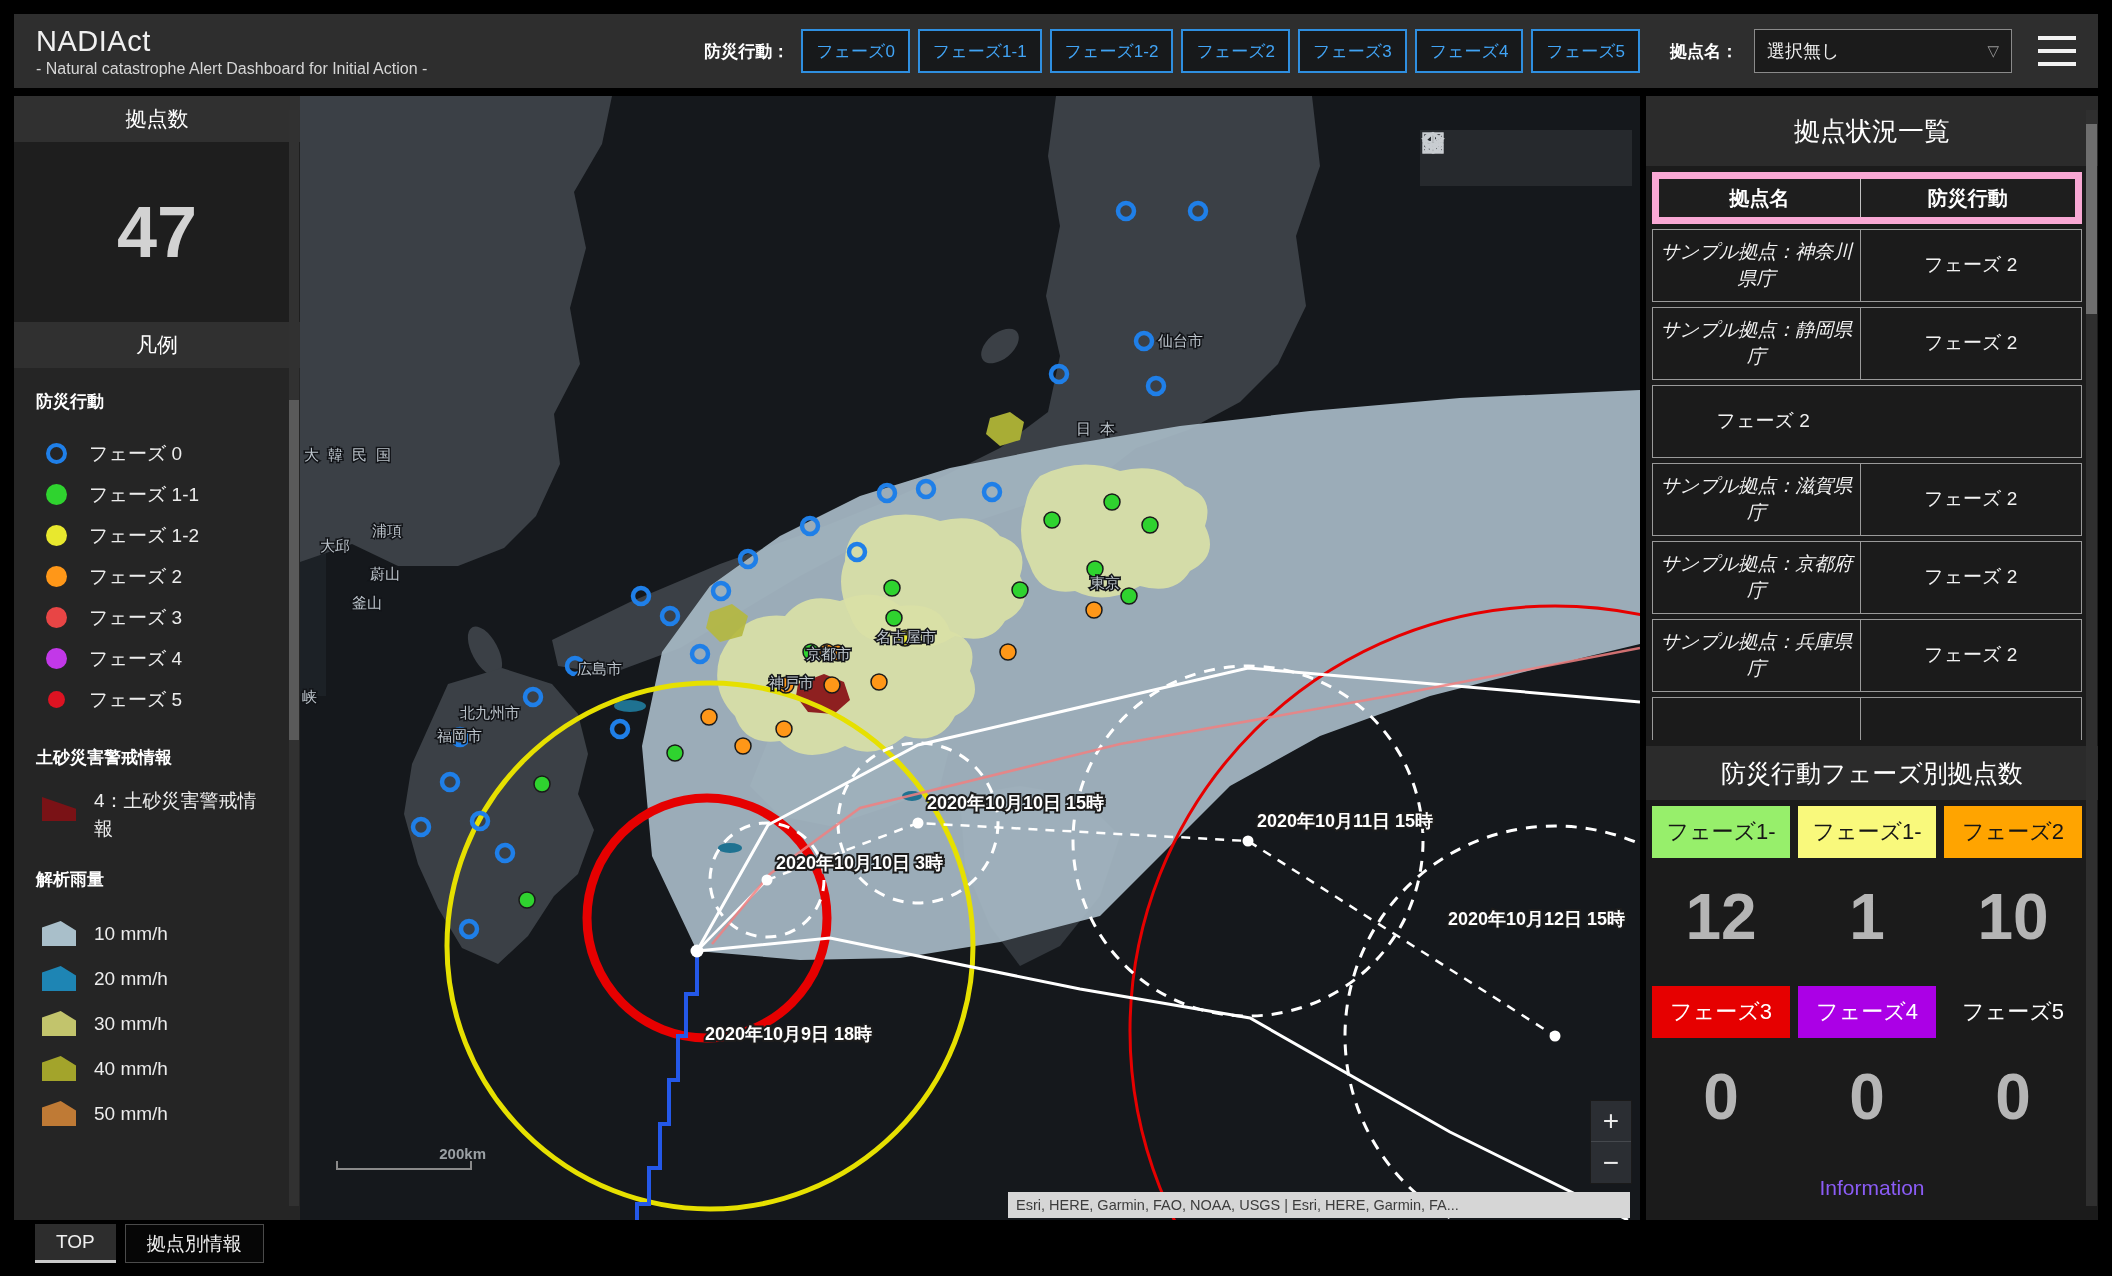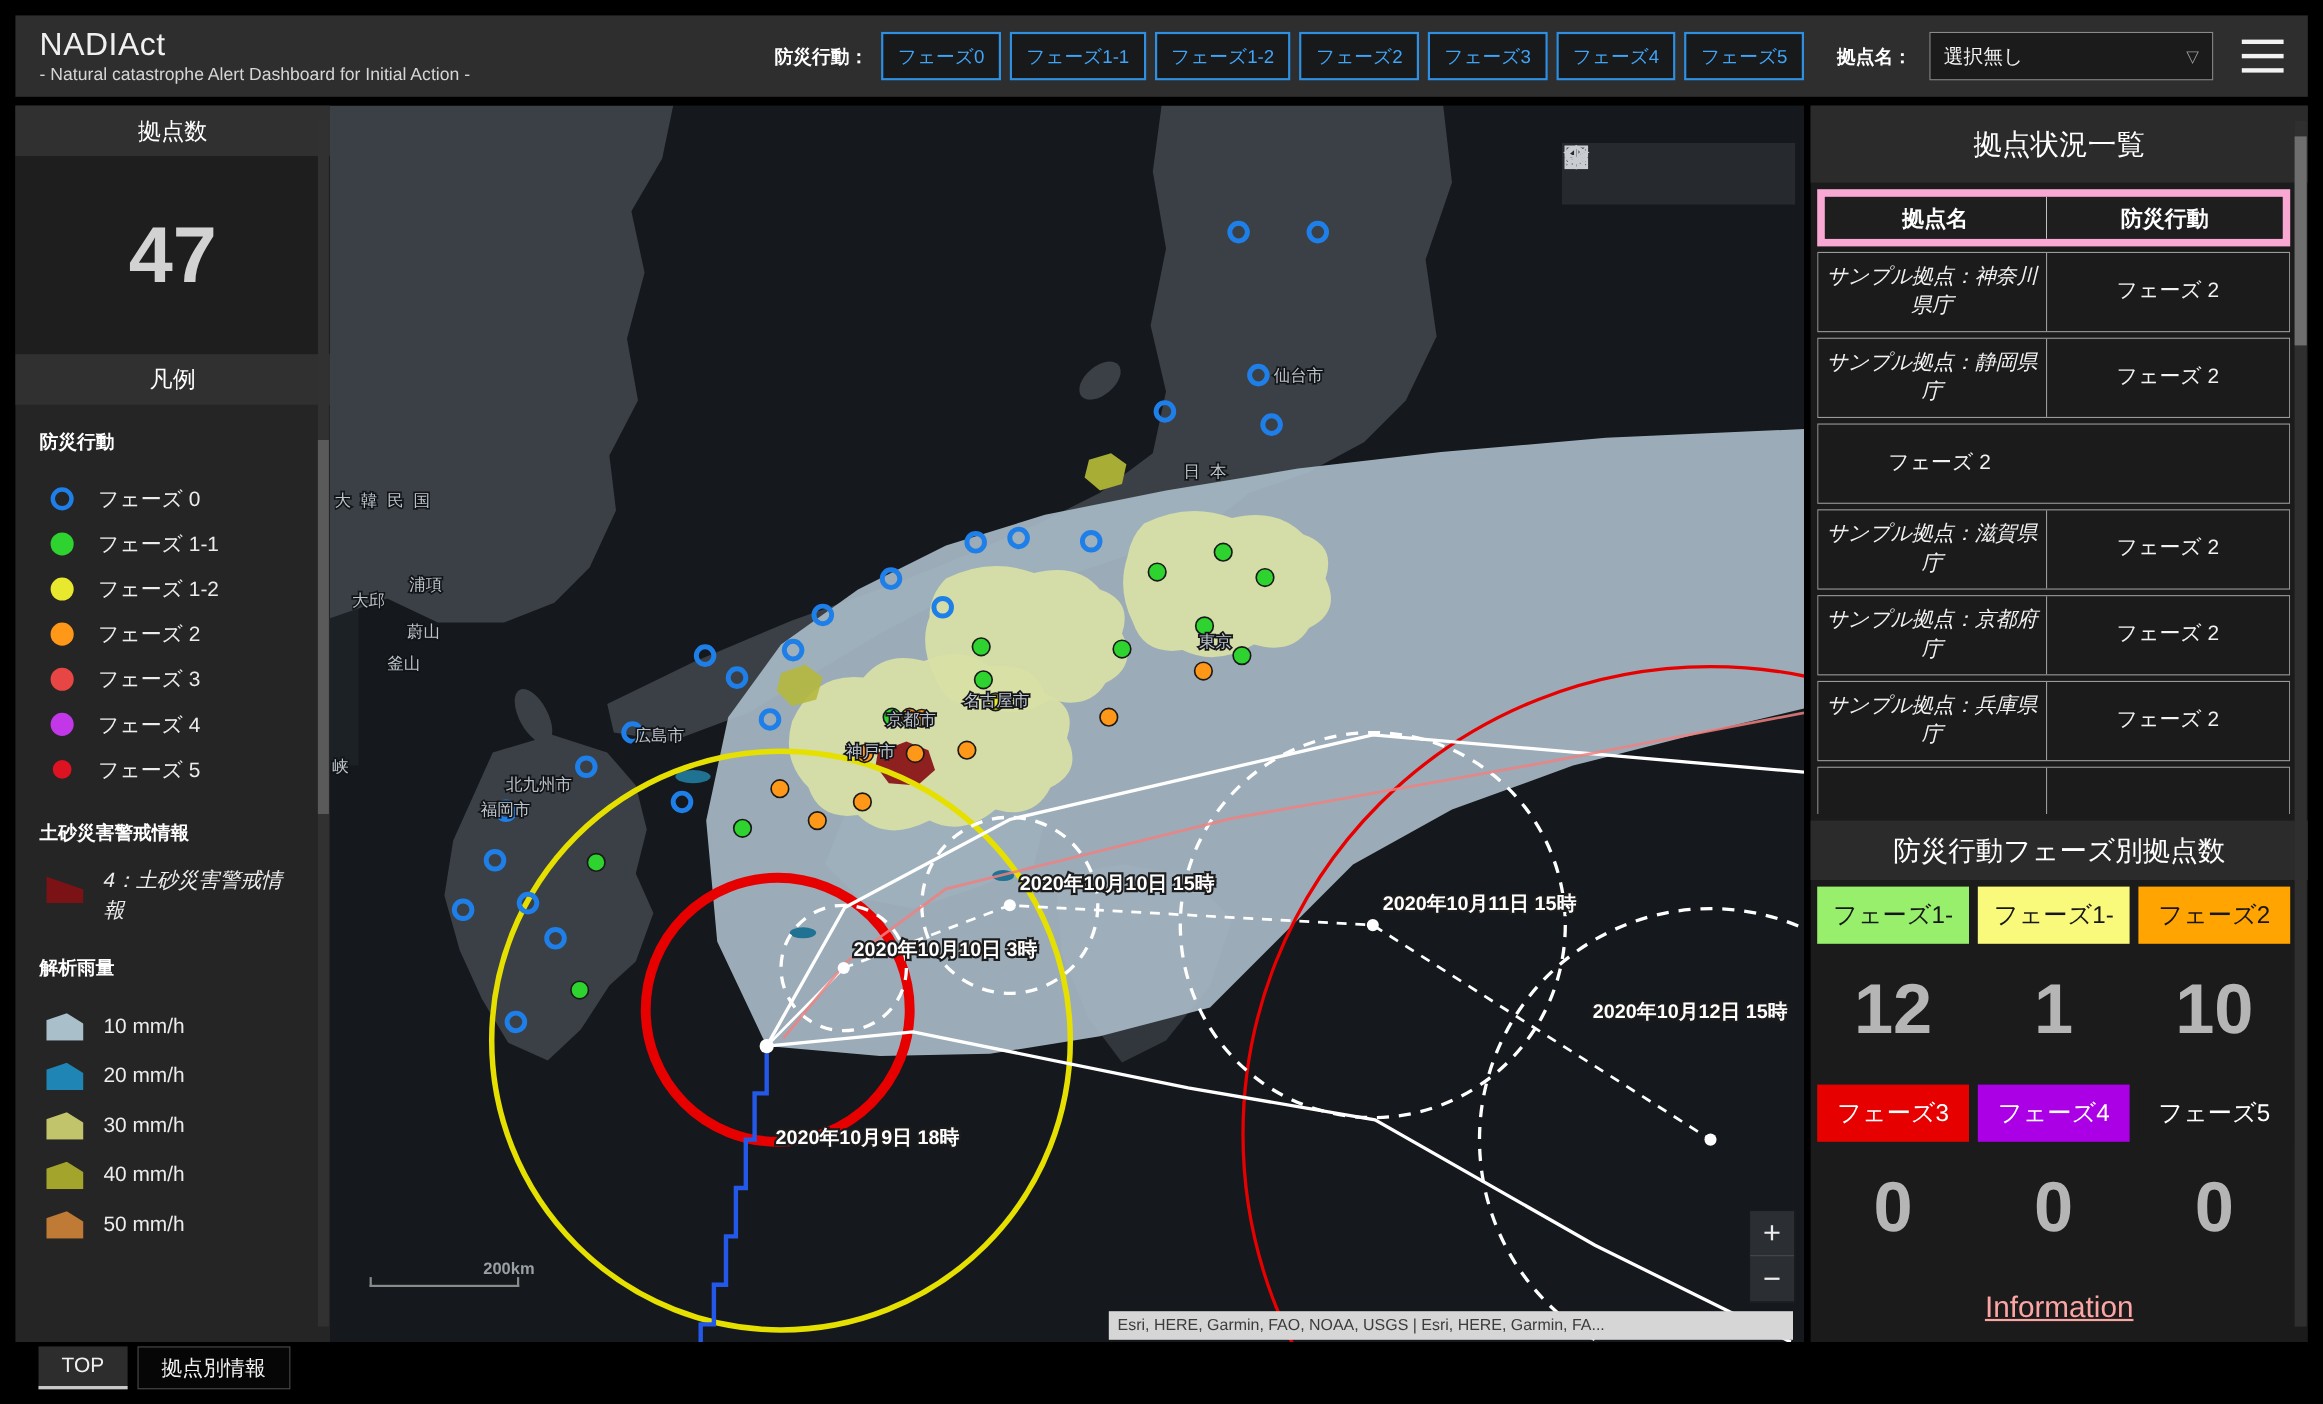--- a/index.html
+++ b/index.html
@@ -27,21 +27,21 @@
   .legend-body { padding:22px 18px 0 22px; }
   .sec-title { font-size:17px; font-weight:bold; color:#fff; }
   .leg-list { margin:20px 0 0 10px; }
   .leg-item { display:flex; align-items:center; height:41px; gap:22px; }
   .dot { width:21px; height:21px; border-radius:50%; flex:none; }
   .dot.hollow { background:transparent !important; border:4px solid; }
   .dot.small { width:17px; height:17px; margin:0 2px; }
   .leg-label { font-size:19px; color:#ececec; }
   .dosha-item { display:flex; align-items:flex-start; gap:18px; margin:18px 0 0 6px; }
   .dosha-swatch { width:34px; height:28px; margin-top:6px; clip-path:polygon(0 14%, 100% 56%, 100% 100%, 0 100%); flex:none; }
-  .dosha-label { font-size:19px; color:#ececec; width:180px; line-height:1.45;font-style:italic; }
+  .dosha-label { font-size:19px; color:#ececec; width:180px; line-height:1.45; }
   .rain-list { margin:20px 0 0 6px; }
   .rain-item { display:flex; align-items:center; height:45px; gap:18px; }
   .rain-swatch { width:34px; height:25px; clip-path:polygon(0 26%, 55% 0, 100% 38%, 100% 100%, 0 100%); flex:none; }
   .sscroll { position:absolute; right:1px; top:14px; width:10px; height:1096px; background:#313131; }
   .sscroll .thumb { position:absolute; left:0; width:10px; background:#5a5a5a; }
 
   
   .map-wrap { position:absolute; left:300px; top:96px; width:1340px; height:1124px; background:#15181c; overflow:hidden; cursor:grab; }
   .map-wrap svg { position:absolute; left:0; top:0; }
   .map-toolbar { position:absolute; top:34px; right:8px; width:212px; height:56px; background:#26292d; display:flex; align-items:center; justify-content:space-around; padding:0 8px; }
@@ -67,21 +67,21 @@
   .rp-cell.site { width:48.5%; border-right:1px solid #9a9a9a;font-style:italic; }
   .rp-cell.phase { width:51.5%; }
   .pc-head { height:54px; background:#2b2b2b; display:flex; align-items:center; justify-content:center; font-size:25px; color:#fff; flex:none; margin-top:6px; }
   .pc-grid { display:grid; grid-template-columns:1fr 1fr 1fr; gap:0 8px; padding:6px 16px 0 6px; flex:none; }
   .pc-box { height:52px; display:flex; align-items:center; justify-content:center; font-size:22px; overflow:hidden; white-space:nowrap; }
   .pc-box.dark-text { color:#161616; }
   .pc-box.light-text { color:#fff; }
   .pc-num { height:118px; display:flex; align-items:center; justify-content:center; font-size:64px; font-weight:bold; color:#b5b5b5;text-align:center; }
   .pc-grid.second { margin-top:4px; }
   .info-area { flex:1; display:flex; align-items:center; justify-content:center; }
-  .info-link { color:#fca5a5; font-size:27px; text-decoration:underline; cursor:pointer; }
+  .info-link { color:#8b5cf6; font-size:21px; cursor:pointer; }
   .rscroll { position:absolute; right:1px; top:14px; width:11px; height:1096px; background:#2f2f2f; }
   .rscroll .thumb { position:absolute; left:0; width:11px; background:#6e6e6e; }
 
   
   .tabs { position:absolute; left:35px; top:1224px; display:flex; gap:9px; }
   .tab { height:39px; padding:0 21px; display:flex; align-items:center; font-size:19px; color:#f0f0f0; cursor:pointer; }
   .tab.active { background:#2d2d2d; border-bottom:3px solid #c8c8c8; }
   .tab.inactive { background:#060606; border:1px solid #4a4a4a; }
 </style>
 </head>

